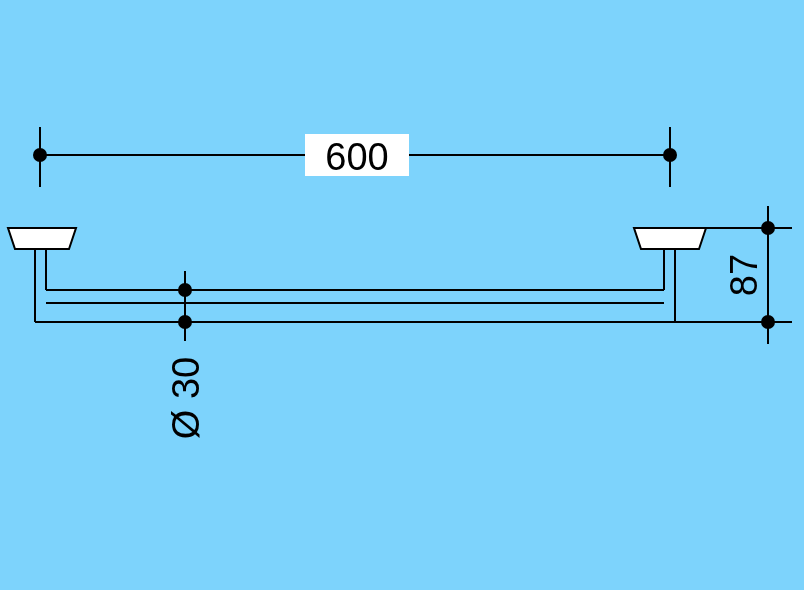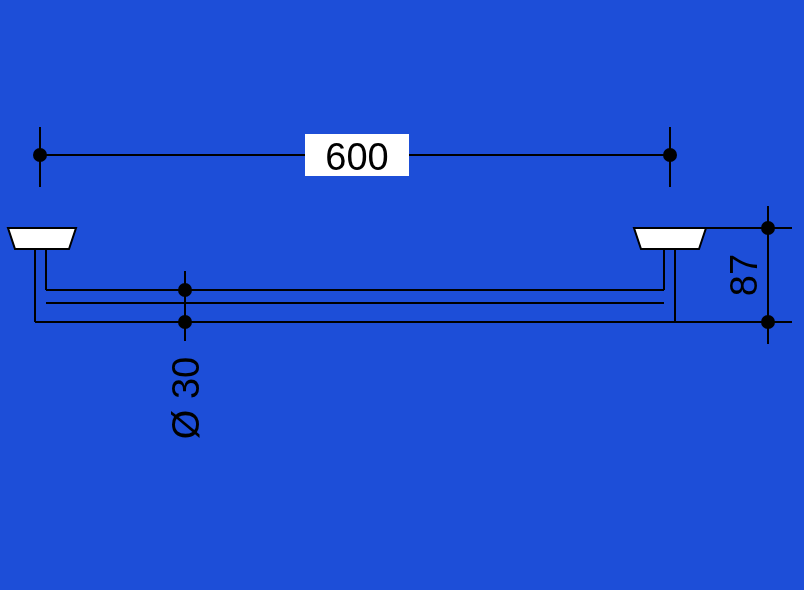--- a/index.html
+++ b/index.html
@@ -4,21 +4,21 @@
 <style>
   html, body {
     margin: 0;
     padding: 0;
     background: #ffffff;
   }
   .canvas {
     position: relative;
     width: 804px;
     height: 590px;
-    background: #1d4ed8;
+    background: #7dd3fc;
     overflow: hidden;
   }
   svg {
     position: absolute;
     top: 0;
     left: 0;
   }
   .stroke {
     stroke: #000000;
     stroke-width: 2;

